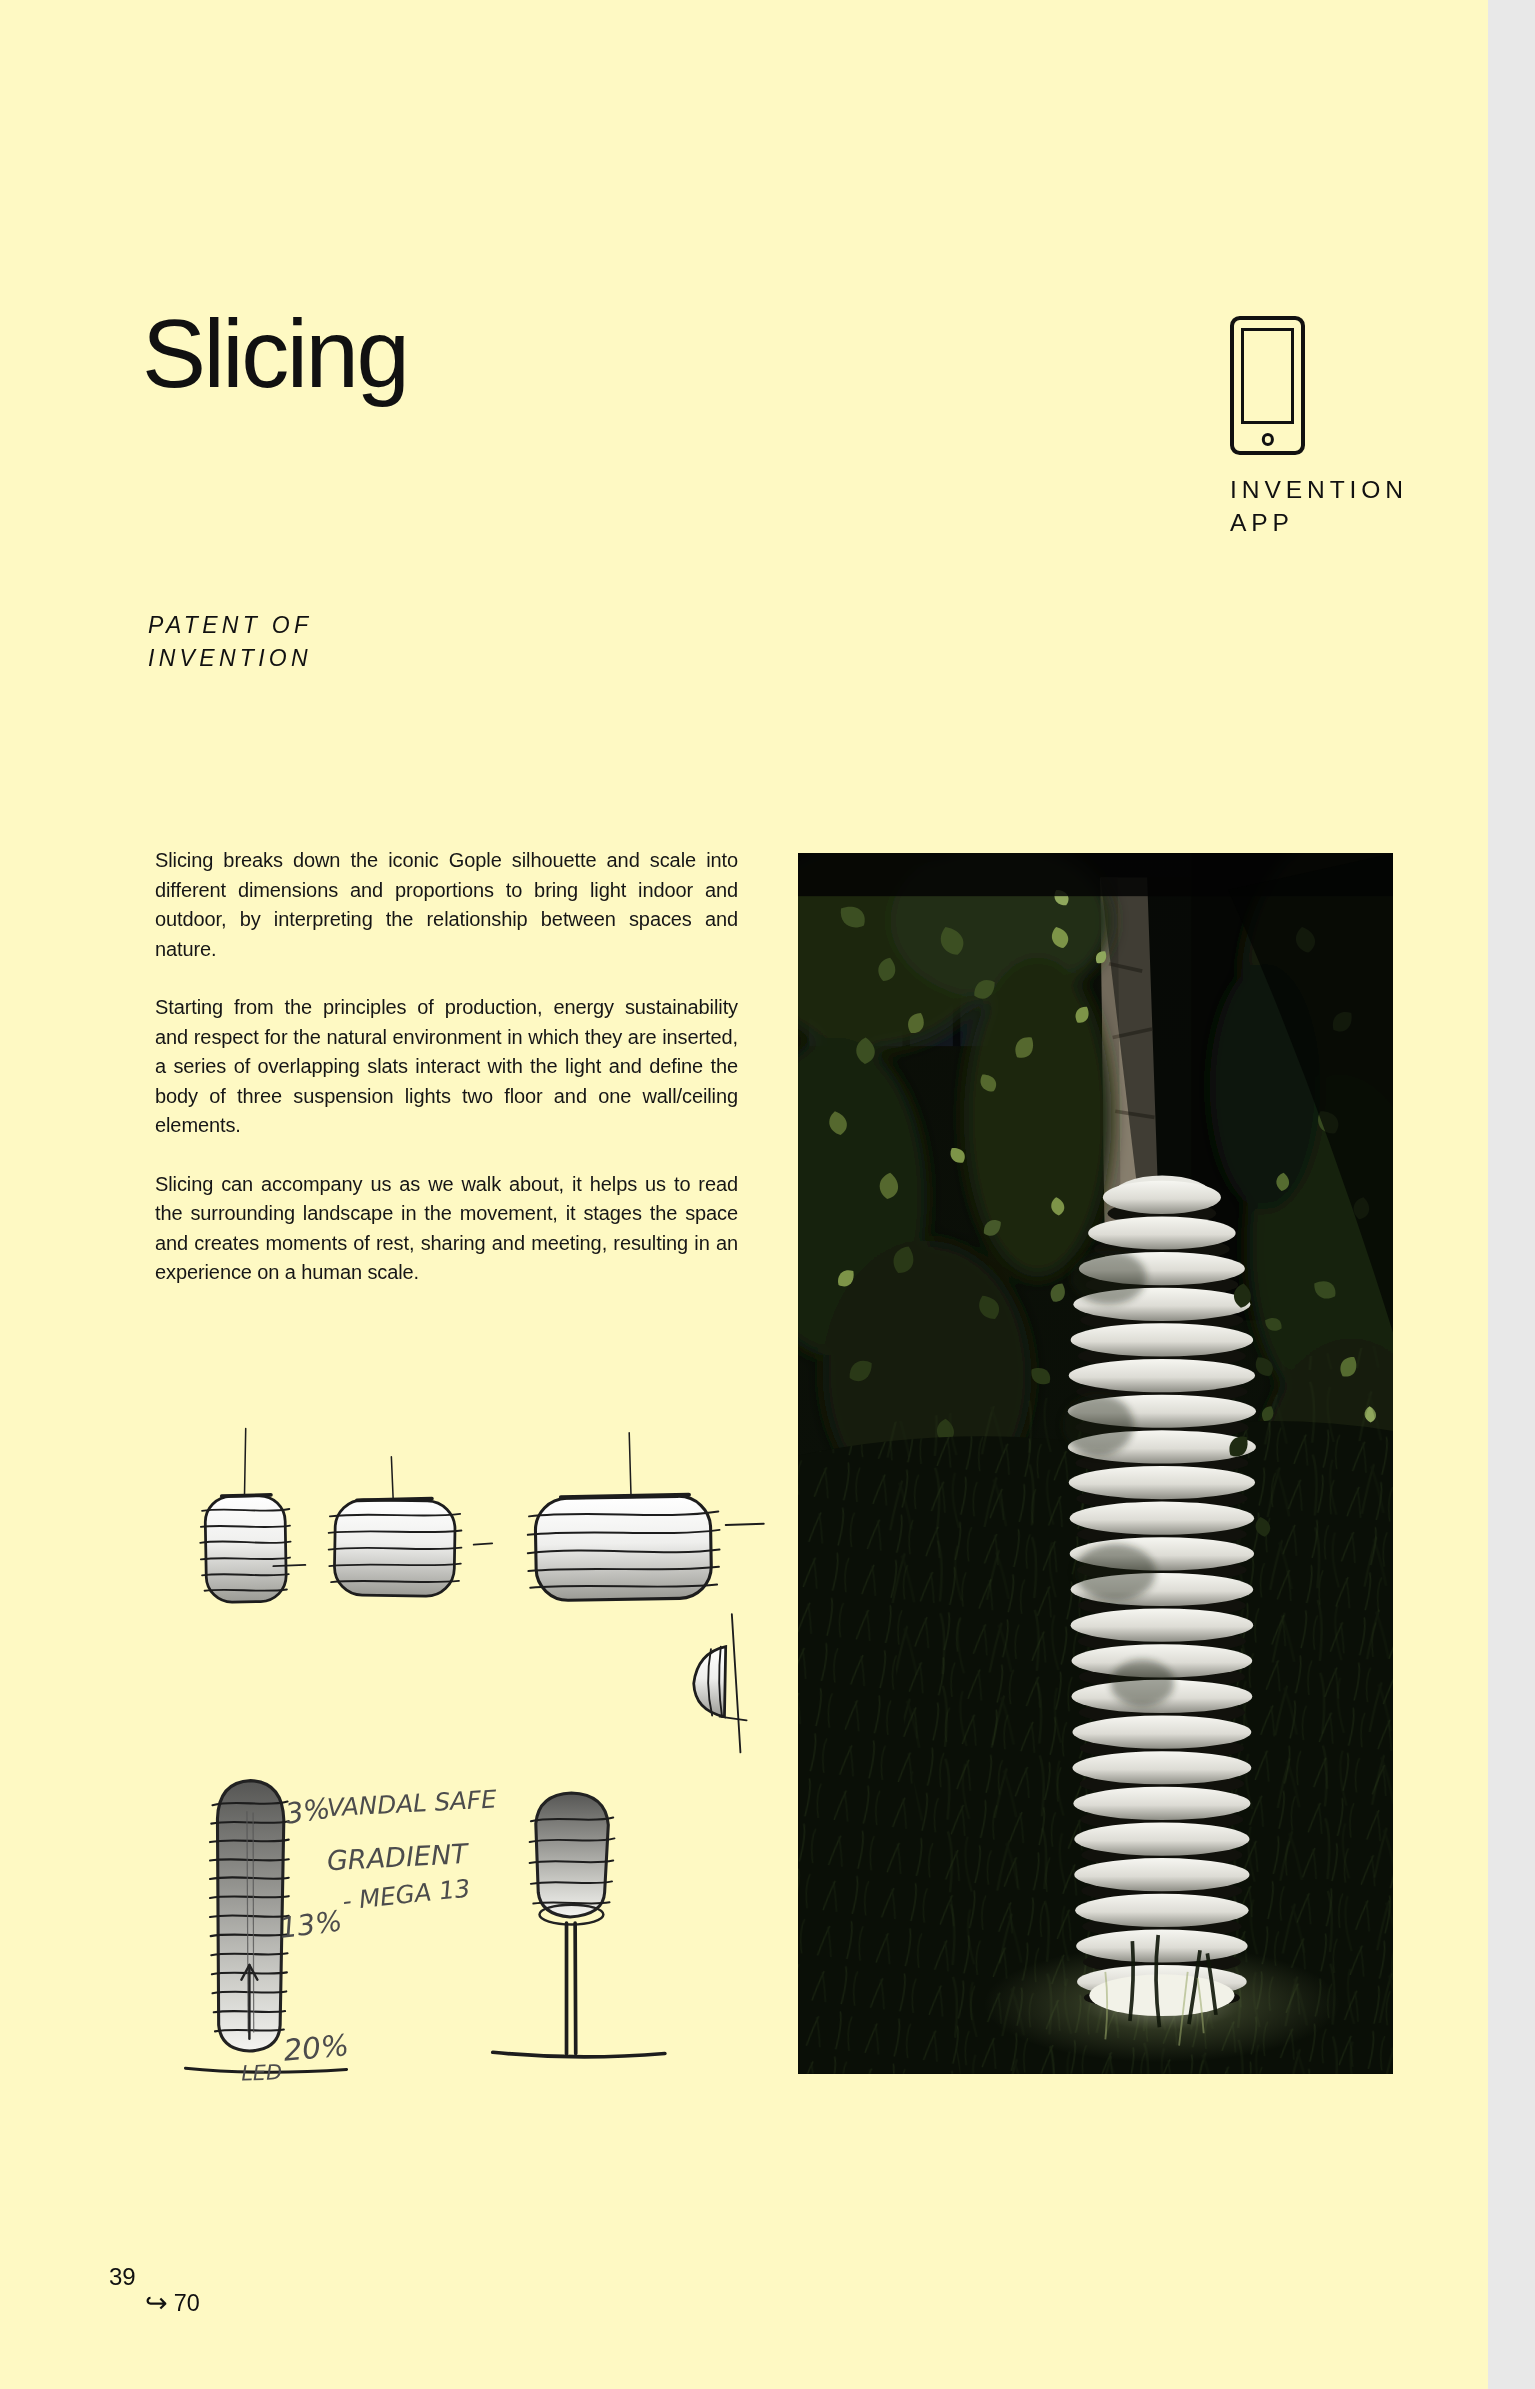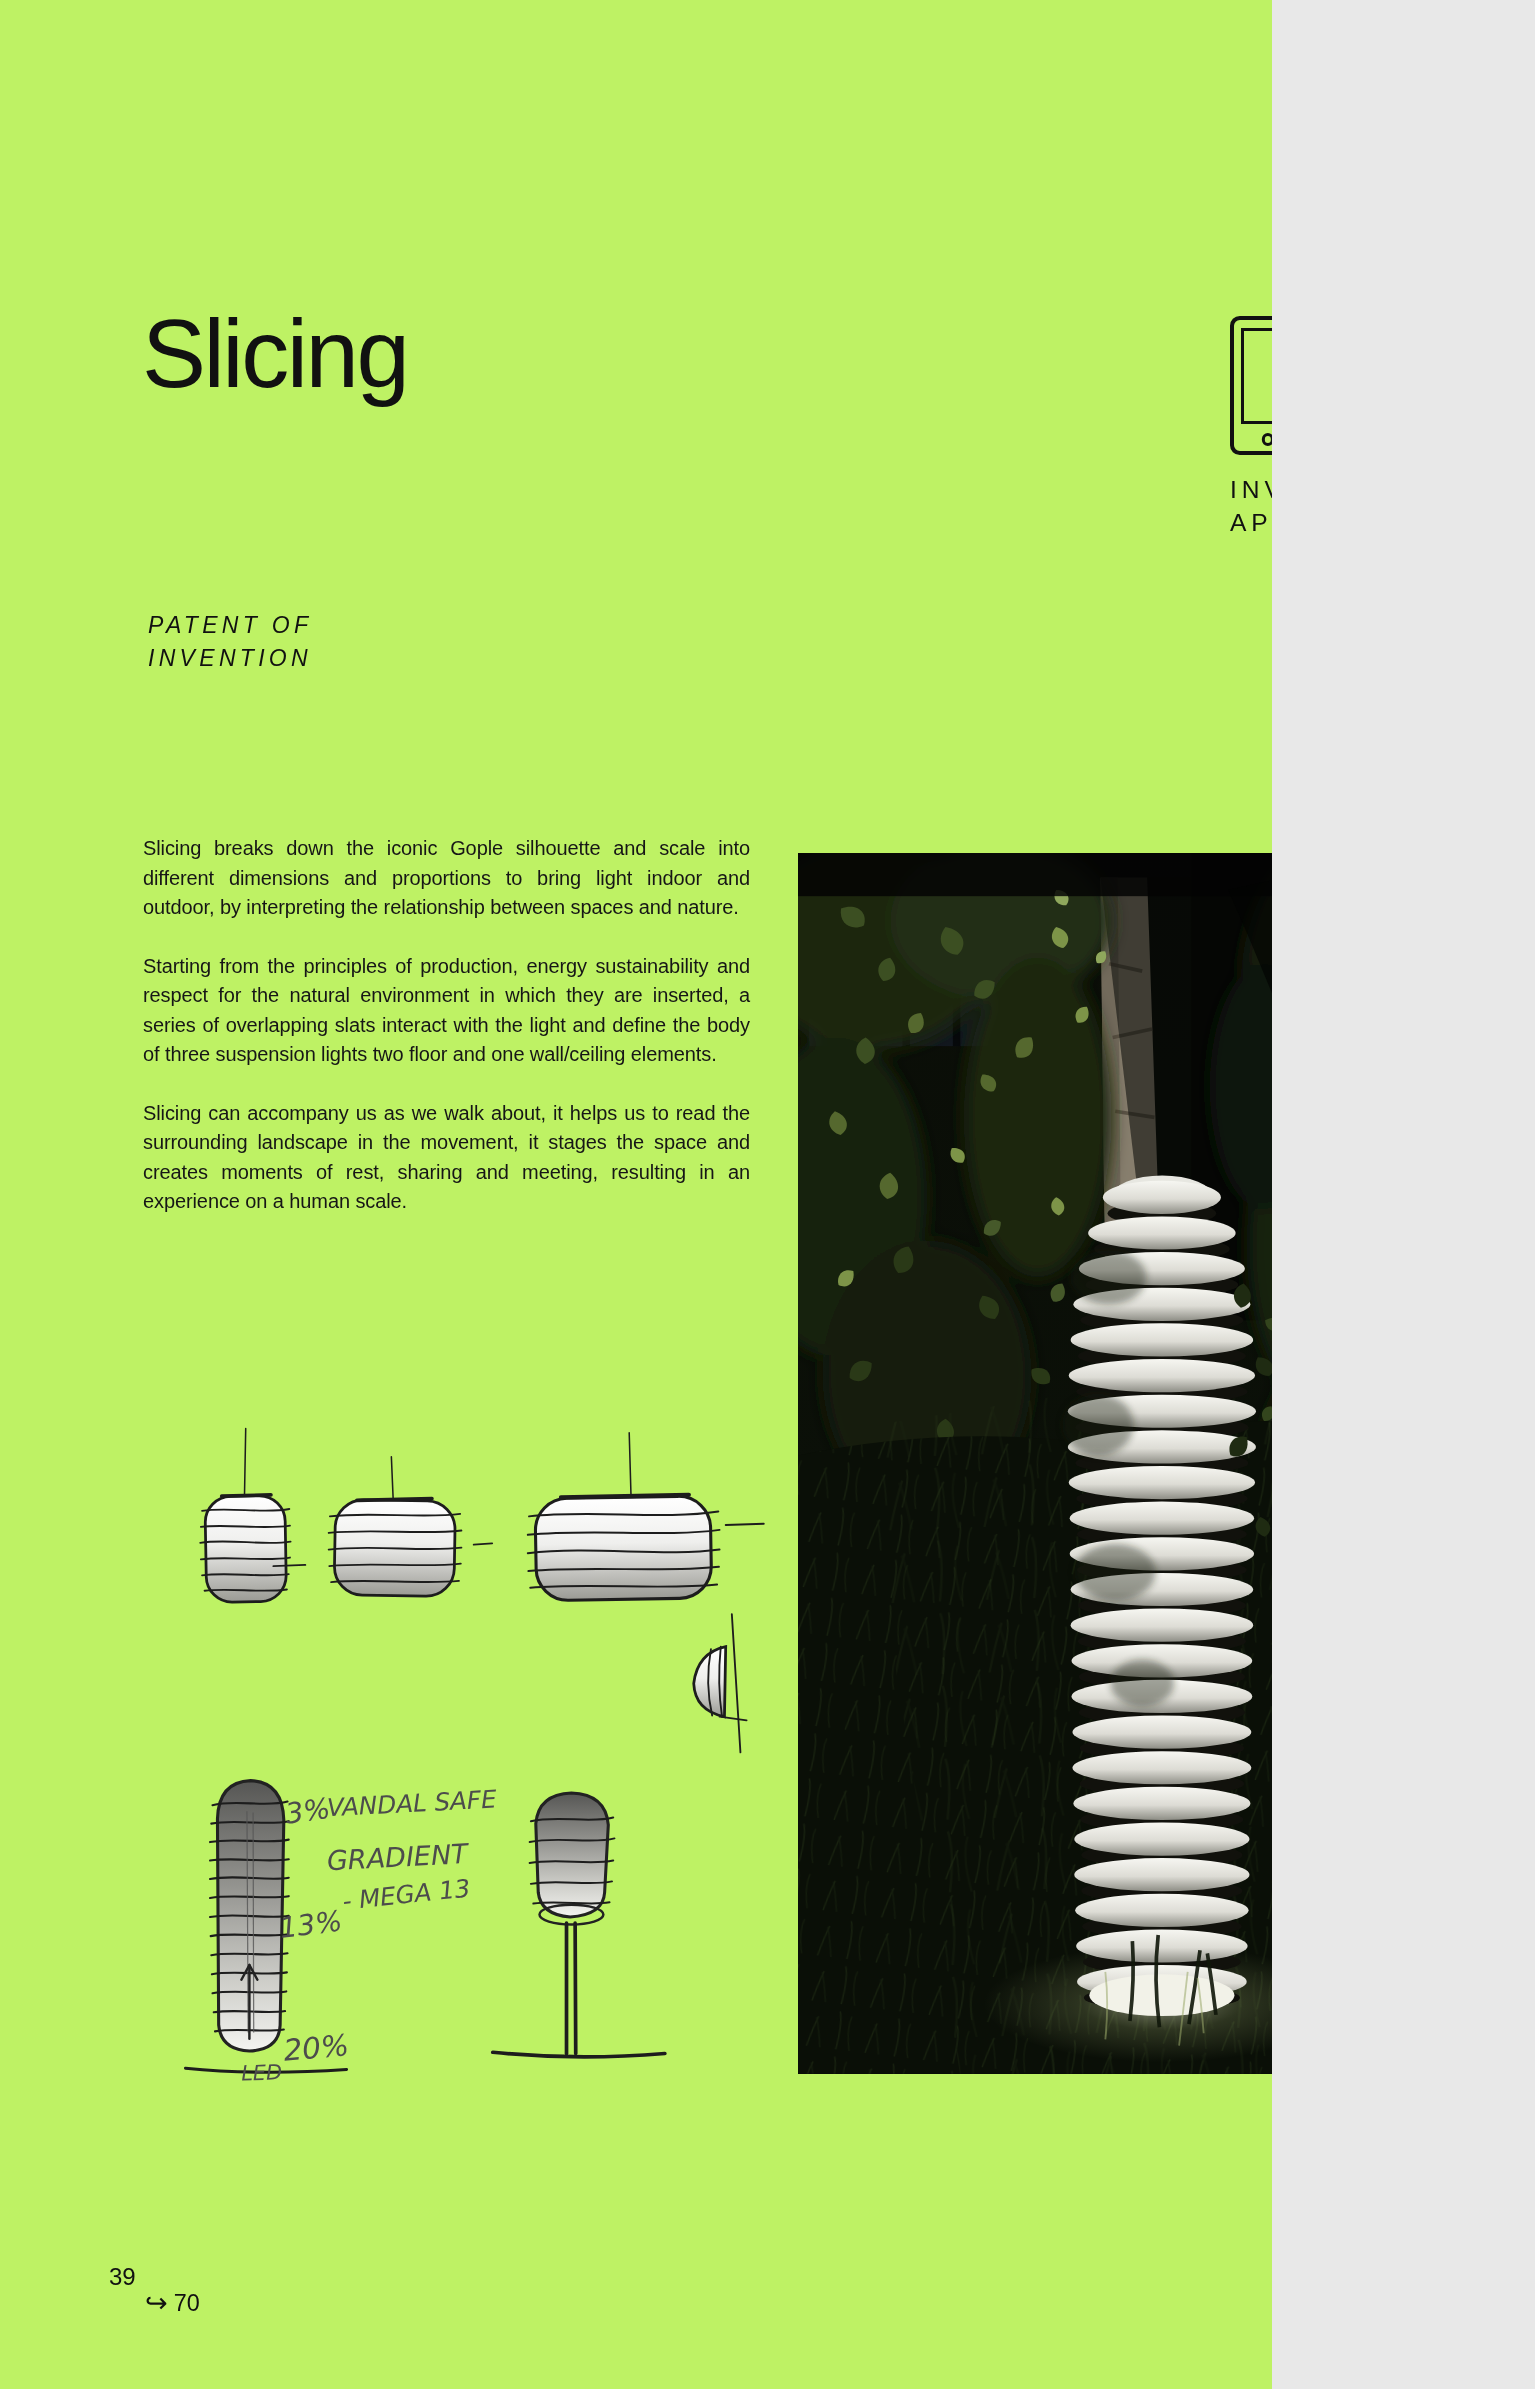--- a/index.html
+++ b/index.html
@@ -1,32 +1,32 @@
 <!DOCTYPE html>
 <html style="font-size:9.8px"><head>
 <meta charset="utf-8">
 <style>
   html,body{margin:0;padding:0;background:#e8e8e8;}
   .page{
-    position:relative; width:1272px; height:2389px; background:#bef264;
+    position:relative; width:1488px; height:2389px; background:#fef9c3;
     font-family:"Liberation Sans", sans-serif; color:#111; overflow:hidden;
   }
   .abs{position:absolute;}
   
   .title-light{left:142px; top:306px; font-size:96px; font-weight:400; letter-spacing:-2.5px; line-height:1;}
   .title-bold{left:143px; top:444px; font-size:92px; font-weight:700; letter-spacing:-1.2px; line-height:1;}
   .patent{left:148px; top:609px; font-size:23px; letter-spacing:4.3px; line-height:33px; font-weight:400; white-space:pre-line;font-style:italic;}
   
   .phone{left:1230px; top:316px; width:75px; height:139px; border:4.3px solid #111; border-radius:9.8px; box-sizing:border-box;}
   .phone .screen{position:absolute; left:6.8px; right:6.8px; top:8px; bottom:27px; border:3.7px solid #111;}
   .phone .home{position:absolute; bottom:5.5px; left:50%; transform:translateX(-50%); width:12.3px; height:12.3px; border:3.7px solid #111; border-radius:50%; box-sizing:border-box;}
   .app-label{left:1230px; top:473px; font-size:24.6px; letter-spacing:4.9px; line-height:33px; font-weight:500; white-space:pre-line;}
   
   .body-col{left:143px; top:834px; width:607px; font-size:20px; line-height:29.5px; text-align:justify; letter-spacing:-0.1px; color:#161616;}
-  .body-col p{margin:0;}
+  .body-col p{margin:12px;}
   .body-col p + p{margin-top:29px;}
   
   .photo{left:798px; top:853px; width:595px; height:1221px; background:#090c07;}
   .photo svg{display:block;}
   
   .sketches{left:148px; top:1408px; width:633px; height:701px;}
   .hand{font-family:"DejaVu Sans", sans-serif; font-style:italic; fill:#4c4c4c;}
   .sk{stroke:#1d1d1d; stroke-linecap:round; fill:none;}
   
   .pg-num{left:109px; top:2263px; font-size:24px; color:#111;}

